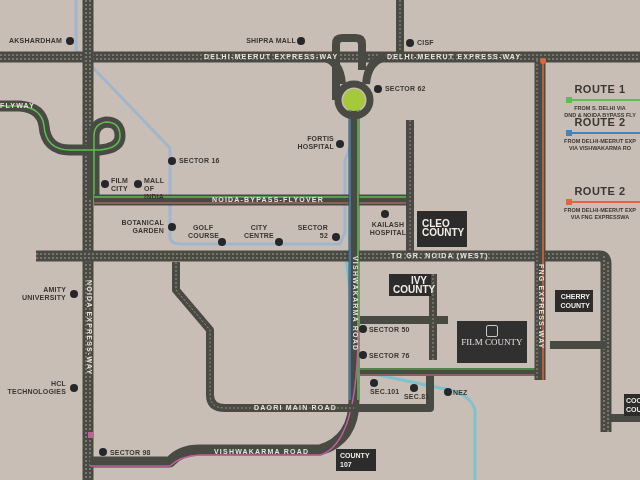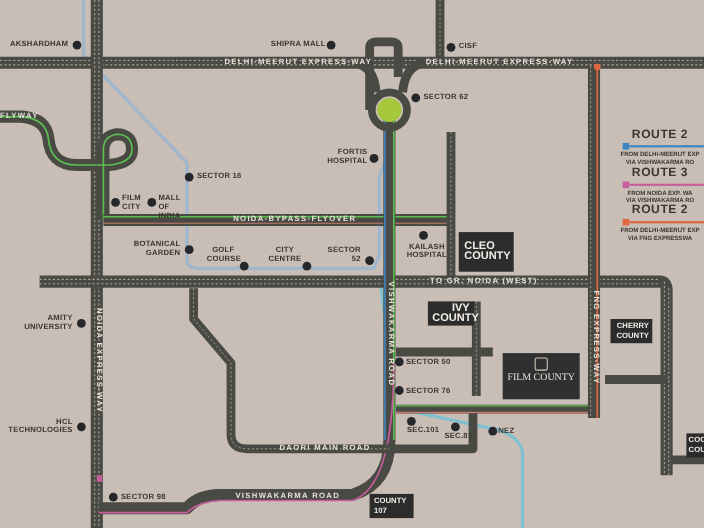--- a/index.html
+++ b/index.html
@@ -172,38 +172,38 @@
   <div class="box" style="left:417px;top:211px;width:50px;height:36px;padding-top:8px;">CLEO COUNTY</div>
   <div class="box" style="left:389px;top:274px;width:42px;height:22px;text-align:right;padding:2px 4px;">IVY COUNTY</div>
   <div class="box" style="left:555px;top:290px;width:38px;height:22px;padding:2px 3px;text-align:right;font-size:7px;">CHERRY COUNTY</div>
   <div class="ivory">
     <span class="crest"></span>
     <span>FILM COUNTY</span>
   </div>
   <div class="box" style="left:336px;top:449px;width:40px;height:22px;padding:2px 4px;font-size:7px;">COUNTY 107</div>
   <div class="box" style="left:624px;top:394px;width:20px;height:22px;padding:2px 2px;font-size:7px;overflow:hidden;">COC COU</div>
 
+  <div class="legend" style="top:83px;">
+    <div class="title">ROUTE 1</div>
+    <div class="line">
+        <i style="background:#5bbf4f"></i>
+        <b style="background:#5bbf4f"></b>
+      </div>
+    <div class="desc">FROM S. DELHI VIA</div>
+    <div class="desc">DND &amp; NOIDA BYPASS FLY</div>
+  </div>
   <div class="legend" style="top:116px;">
     <div class="title">ROUTE 2</div>
     <div class="line">
         <i style="background:#3f85c2"></i>
         <b style="background:#3f85c2"></b>
       </div>
     <div class="desc">FROM DELHI-MEERUT EXP</div>
     <div class="desc">VIA VISHWAKARMA RO</div>
   </div>
-  <div class="legend" style="top:151px;">
-    <div class="title">ROUTE 3</div>
-    <div class="line">
-        <i style="background:#c65e9b"></i>
-        <b style="background:#c65e9b"></b>
-      </div>
-    <div class="desc">FROM NOIDA EXP. WA</div>
-    <div class="desc">VIA VISHWAKARMA RO</div>
-  </div>
   <div class="legend" style="top:185px;">
     <div class="title">ROUTE 2</div>
     <div class="line">
         <i style="background:#e2663d"></i>
         <b style="background:#e2663d"></b>
       </div>
     <div class="desc">FROM DELHI-MEERUT EXP</div>
     <div class="desc">VIA FNG EXPRESSWA</div>
   </div>
 </div>

